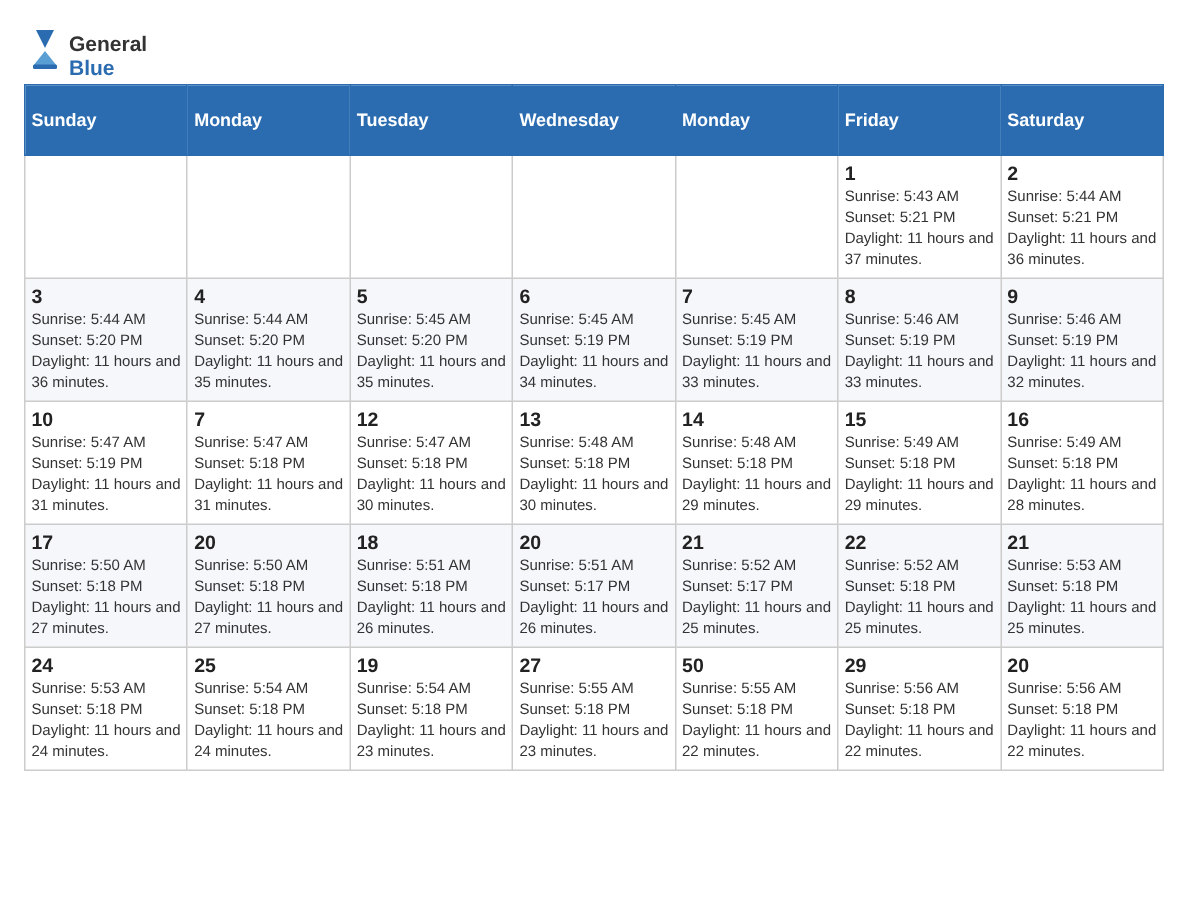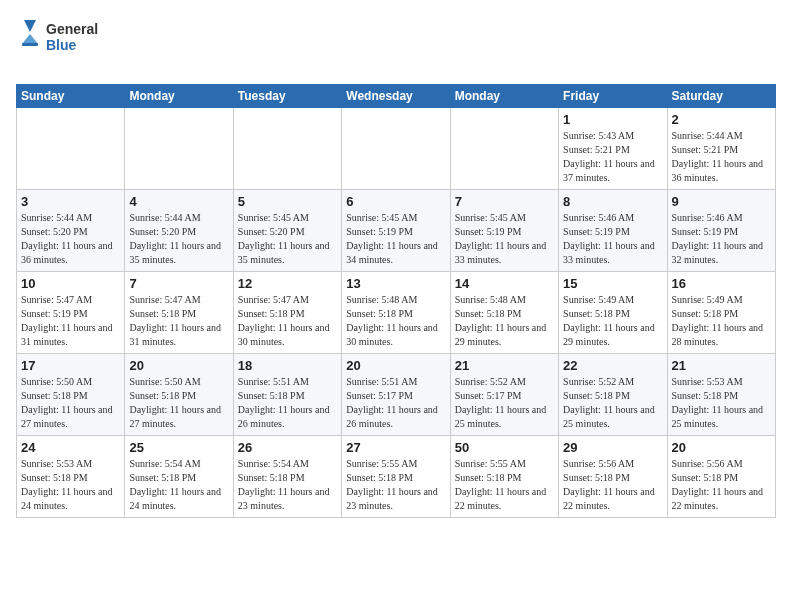--- a/index.html
+++ b/index.html
@@ -7,21 +7,21 @@
       font-family: Arial, sans-serif;
       background: #fff;
       width: 792px;
       min-height: 612px;
       padding: 16px;
     }
     .header {
       display: flex;
       justify-content: space-between;
       align-items: flex-end;
-      margin-bottom: 28px;
+      margin-bottom: 0;
     }
     .logo {
       display: flex;
       align-items: center;
       gap: 4px;
     }
     .title-block {
       text-align: right;
     }
     .month-title {
@@ -34,21 +34,21 @@
       color: #444;
     }
     .calendar {
       width: 100%;
       border-collapse: collapse;
       font-size: 11px;
     }
     .calendar th {
       background: #2b6cb0;
       color: #fff;
-      padding: 4px 4px;
+      padding: 16px 4px;
       text-align: left;
       font-size: 12px;
       border: 1px solid #2b6cb0;
     }
     .calendar td {
       border: 1px solid #ccc;
       vertical-align: top;
       padding: 4px;
       width: calc(100% / 7);
       min-height: 80px;
@@ -61,21 +61,20 @@
       font-size: 13px;
       font-weight: bold;
       color: #222;
       display: block;
       margin-bottom: 2px;
     }
     .day-info {
       font-size: 10px;
       color: #333;
       line-height: 1.4;
-      font-family: Liberation Serif, serif;
     }
     .empty-cell {
       background: #fff !important;
     }
     .calendar tr:nth-child(even) .empty-cell {
       background: #f5f7fa !important;
     }
   </style>
 </head>
 <body>
@@ -267,21 +266,21 @@
 Sunset: 5:18 PM
 Daylight: 11 hours and 24 minutes.</div>
         </td>
         <td>
           <span class="day-number">25</span>
           <div class="day-info" style="white-space: pre-line;">Sunrise: 5:54 AM
 Sunset: 5:18 PM
 Daylight: 11 hours and 24 minutes.</div>
         </td>
         <td>
-          <span class="day-number">26</span>
+          <span class="day-number">19</span>
           <div class="day-info" style="white-space: pre-line;">Sunrise: 5:54 AM
 Sunset: 5:18 PM
 Daylight: 11 hours and 23 minutes.</div>
         </td>
         <td>
           <span class="day-number">27</span>
           <div class="day-info" style="white-space: pre-line;">Sunrise: 5:55 AM
 Sunset: 5:18 PM
 Daylight: 11 hours and 23 minutes.</div>
         </td>

